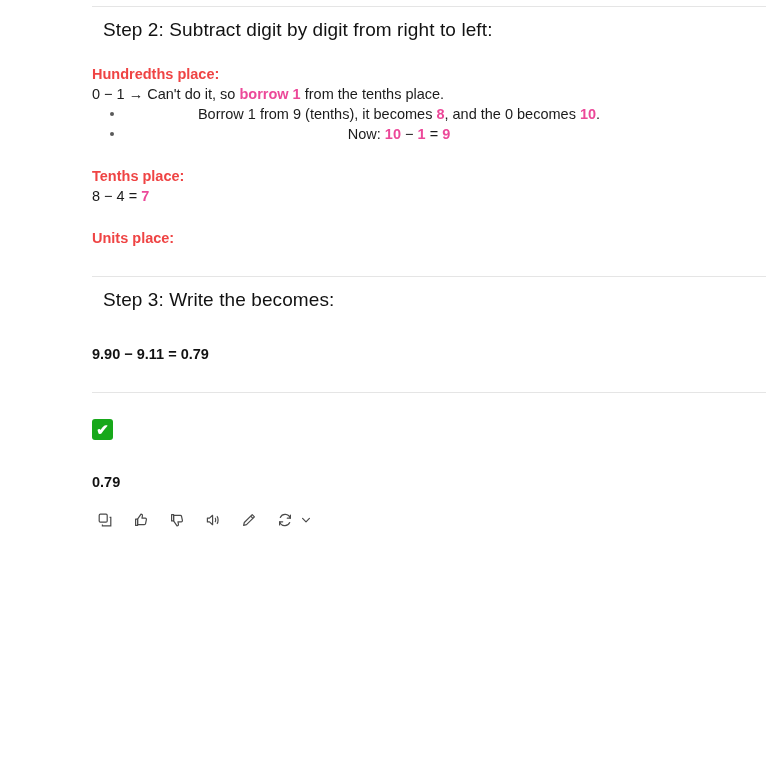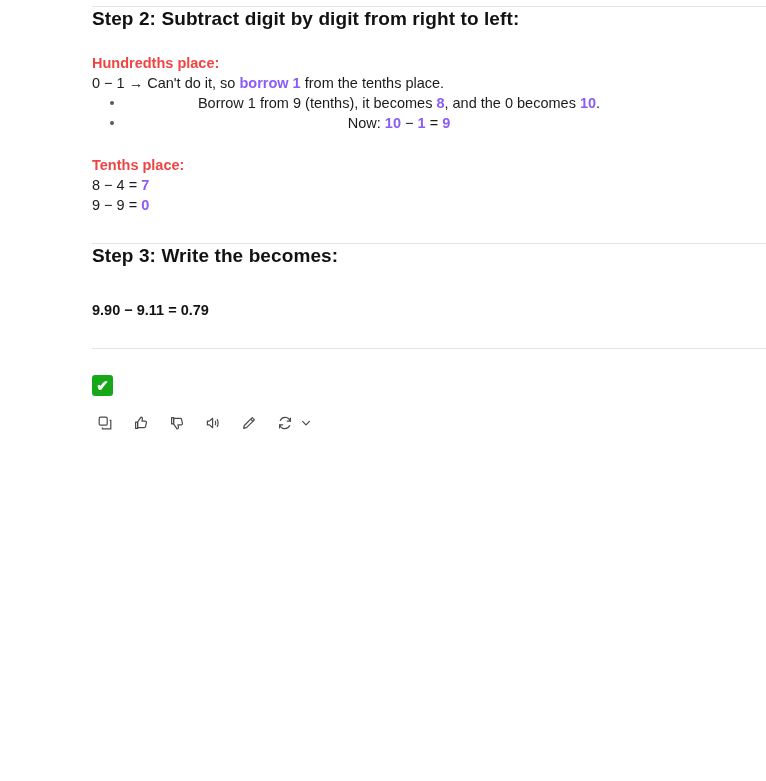--- a/index.html
+++ b/index.html
@@ -30,22 +30,22 @@
     border-top: 1px solid #e5e5e5;
     margin: 0;
     width: 674px;
   }
   .rule-top {
     margin-top: 6px;
   }
   h2.step-title {
     font-size: 19px;
     line-height: 24px;
-    font-weight: bold;
-    margin: 0;
+    font-weight: normal;
+    margin: 11px;
     color: #121212;
     letter-spacing: 0.1px;
   }
   .label {
     font-size: 14.5px;
     line-height: 20px;
     font-weight: bold;
     margin: 0;
     color: #ef4444;
   }
@@ -74,21 +74,21 @@
     position: absolute;
     left: 0;
     top: 8px;
     width: 4px;
     height: 4px;
     border-radius: 50%;
     background: #5a5a5a;
   }
   b, .b {
     font-weight: bold;
-    color: #8b5cf6;
+    color: #ec4899;
   }
   .final-head {
     display: flex;
     align-items: center;
     gap: 8px;
     font-size: 19px;
     line-height: 26px;
     font-weight: bold;
     color: #121212;
   }
@@ -168,33 +168,34 @@
     <p class="line mt-14"><span>0 − 1 → Can't do it, so </span><b>borrow 1</b><span> from the tenths place.</span></p>
 
     <ul class="bullets mt-16">
       <li><span>Borrow 1 from 9 (tenths), it becomes </span><b>8</b><span>, and the 0 becomes </span><b>10</b><span>.</span></li>
       <li class="mt-16"><span>Now: </span><b>10</b><span> − </span><b>1</b><span> = </span><b>9</b></li>
     </ul>
 
     <p class="label mt-22">Tenths place:</p>
     <p class="line mt-14"><span>8 − 4 = </span><b>7</b></p>
 
-    <p class="line mt-14"><span>9 − 9 = </span><b>0</b></p>
+    <p class="label mt-22">Units place:</p>
 
     <hr class="rule mt-28">
 
     <h2 class="step-title mt-26">Step 3: Write the becomes:</h2>
     <p class="answer mt-18">9.90 − 9.11 = 0.79</p>
 
     <hr class="rule mt-28">
 
     <div class="final-head mt-26">
       <span class="check-badge">✔</span>
     </div>
 
+    <p class="answer mt-18">0.79</p>
 
     <div class="toolbar">
 
       <div class="tool-btn">
         <svg width="16" height="16" viewBox="0 0 16 16" fill="none" stroke="currentColor" stroke-width="1.2">
           <rect x="2.2" y="2.2" width="8" height="8" rx="1.2"></rect>
           <path d="M5.4 12.6v1.2h8.4V5.4h-1.2"></path>
         </svg>
       </div>
 

